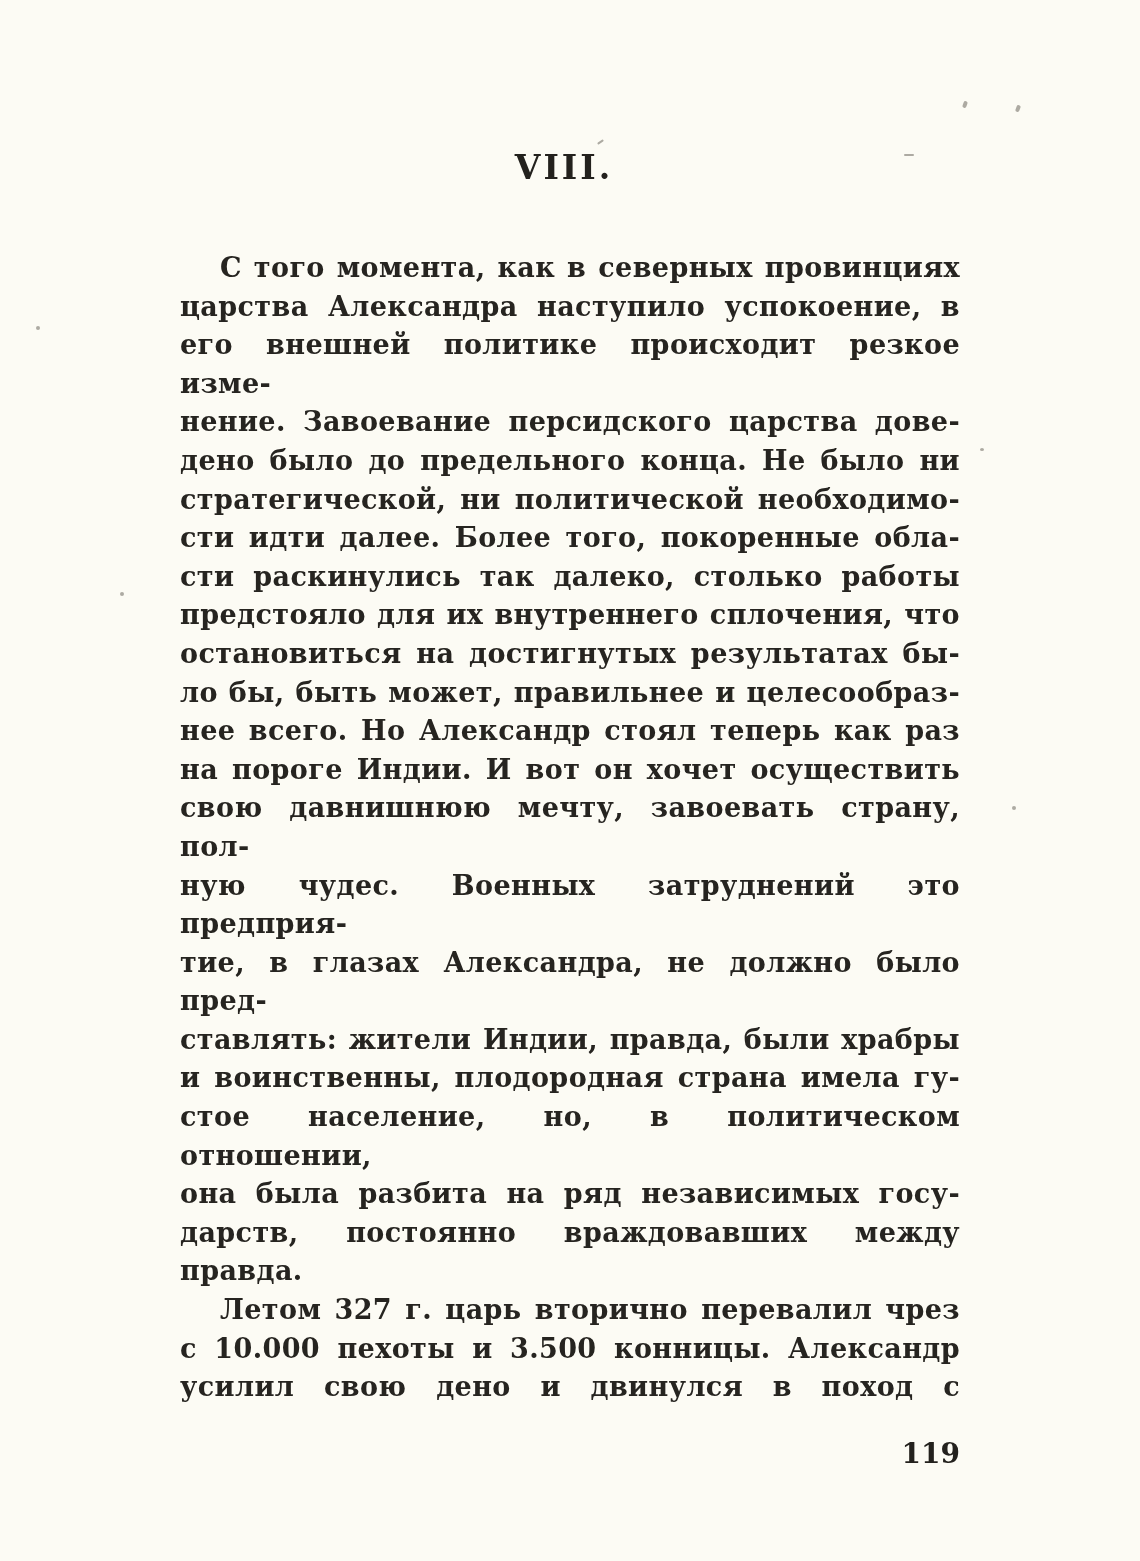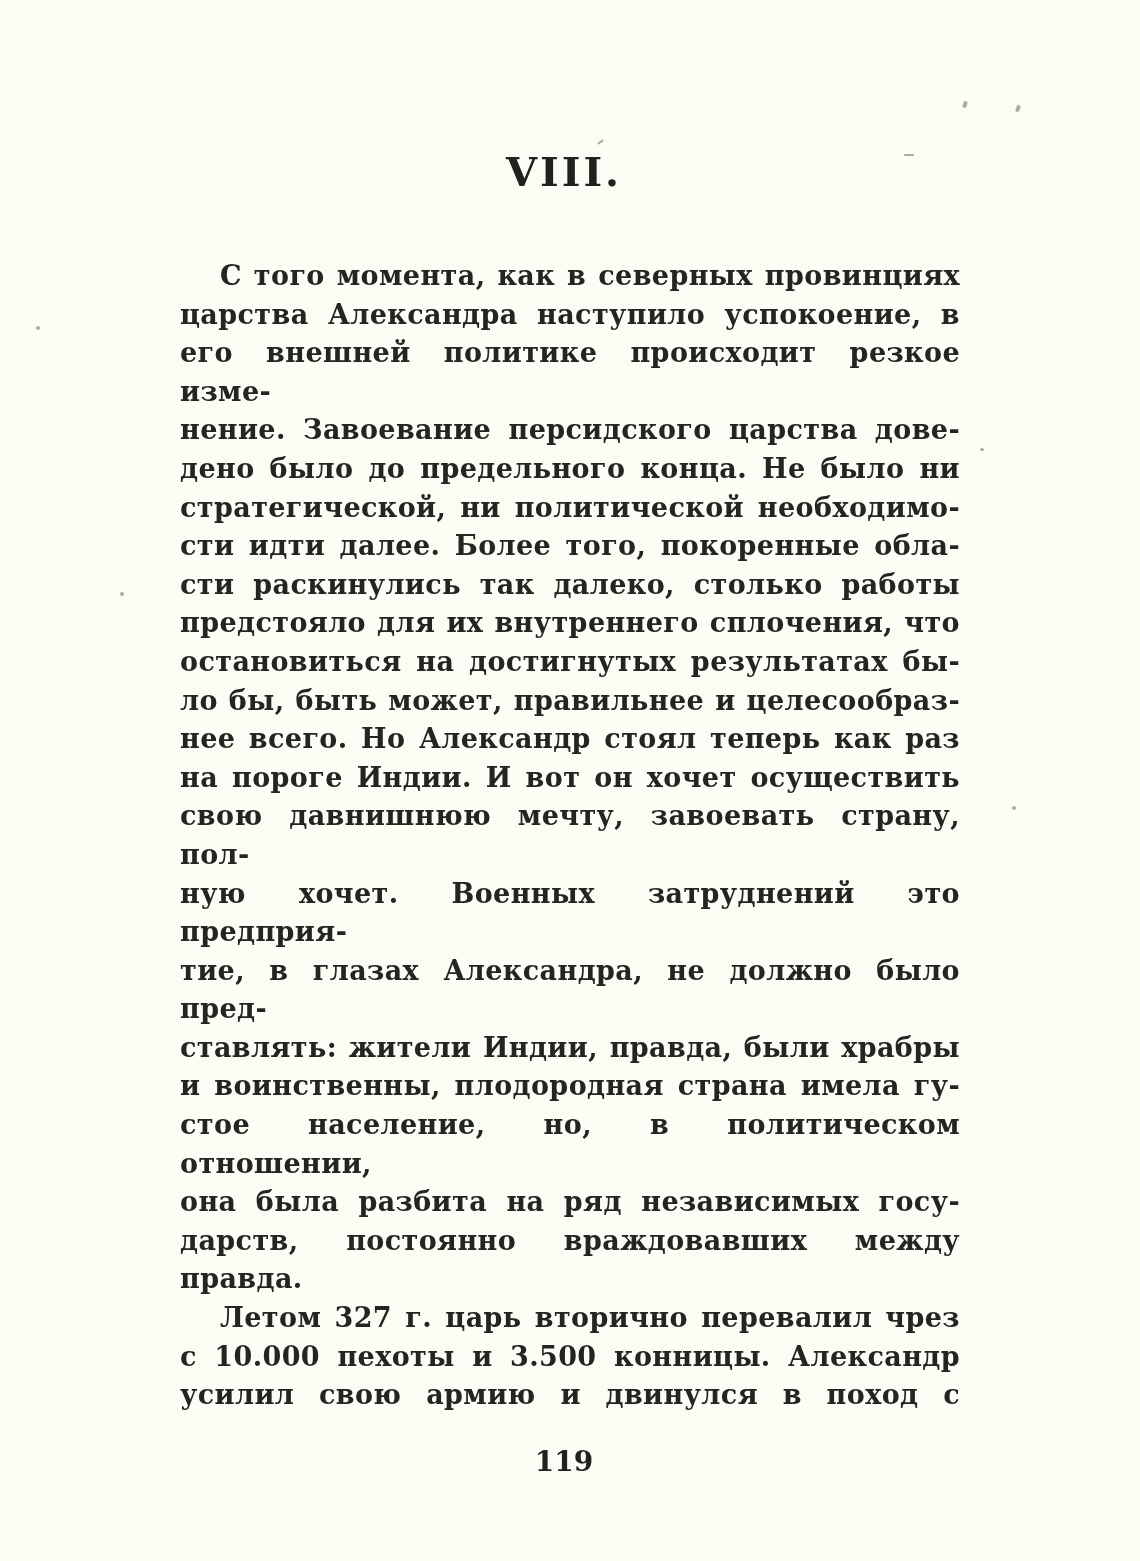--- a/index.html
+++ b/index.html
@@ -21,21 +21,21 @@
 
   .text-block {
     position: absolute;
     left: 168px;
     top: 148px;
     width: 792px;
   }
 
   .chapter-heading {
     text-align: center;
-    font-size: 40px;
+    font-size: 33px;
     font-weight: bold;
     letter-spacing: 3px;
     color: #23211d;
     margin-bottom: 62px;
   }
 
   .paragraph { }
 
   .line {
     font-size: 27px;
@@ -48,21 +48,21 @@
     white-space: normal;
     margin-left: 12px;
   }
 
   .line.indent {
     text-indent: 40px;
   }
 
   .page-number {
     margin-top: 30px;
-    text-align: center;
+    text-align: right;
     font-size: 28px;
     font-weight: bold;
     color: #23211d;
   }
 
   
   .speck {
     position: absolute;
     background: #6b675f;
     border-radius: 50%;
@@ -96,31 +96,31 @@
           <div class="line">дено было до предельного конца. Не было ни</div>
           <div class="line">стратегической, ни политической необходимо-</div>
           <div class="line">сти идти далее. Более того, покоренные обла-</div>
           <div class="line">сти раскинулись так далеко, столько работы</div>
           <div class="line">предстояло для их внутреннего сплочения, что</div>
           <div class="line">остановиться на достигнутых результатах бы-</div>
           <div class="line">ло бы, быть может, правильнее и целесообраз-</div>
           <div class="line">нее всего. Но Александр стоял теперь как раз</div>
           <div class="line">на пороге Индии. И вот он хочет осуществить</div>
           <div class="line">свою давнишнюю мечту, завоевать страну, пол-</div>
-          <div class="line">ную хочет. Военных затруднений это предприя-</div>
+          <div class="line">ную чудес. Военных затруднений это предприя-</div>
           <div class="line">тие, в глазах Александра, не должно было пред-</div>
           <div class="line">ставлять: жители Индии, правда, были храбры</div>
           <div class="line">и воинственны, плодородная страна имела гу-</div>
           <div class="line">стое население, но, в политическом отношении,</div>
           <div class="line">она была разбита на ряд независимых госу-</div>
           <div class="line">дарств, постоянно враждовавших между правда.</div>
         </div>
         <div class="paragraph">
           <div class="line indent">Летом 327 г. царь вторично перевалил чрез</div>
           <div class="line">с 10.000 пехоты и 3.500 конницы. Александр</div>
-          <div class="line">усилил свою армию и двинулся в поход с</div>
+          <div class="line">усилил свою дено и двинулся в поход с</div>
         </div>
       </div>
 
     <div class="page-number">119</div>
   </div>
 
 </div>
 
 </body></html>

